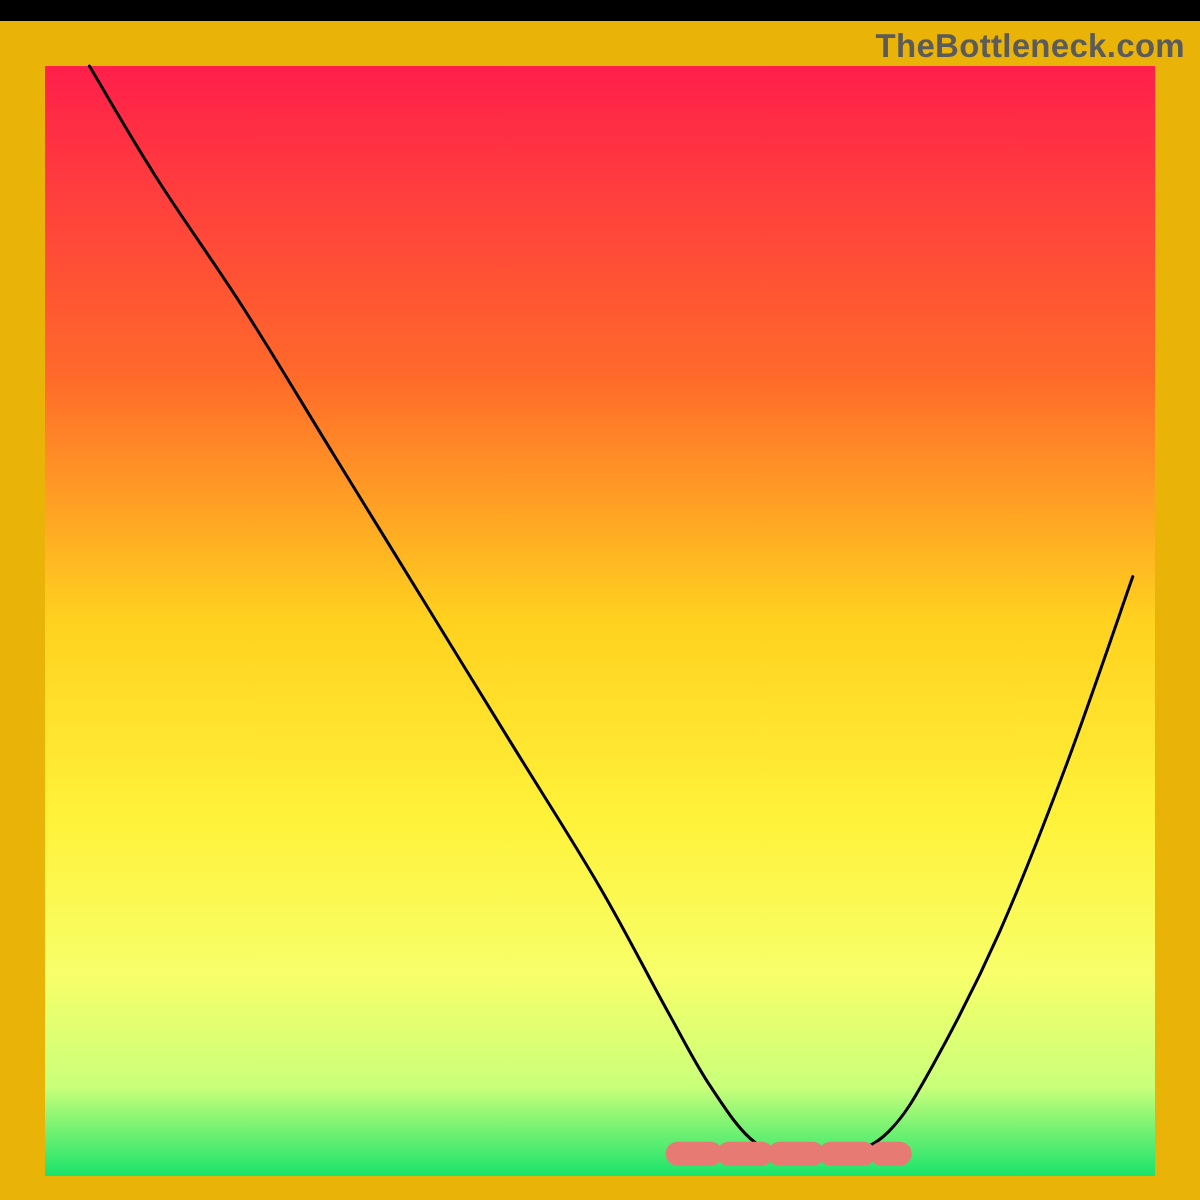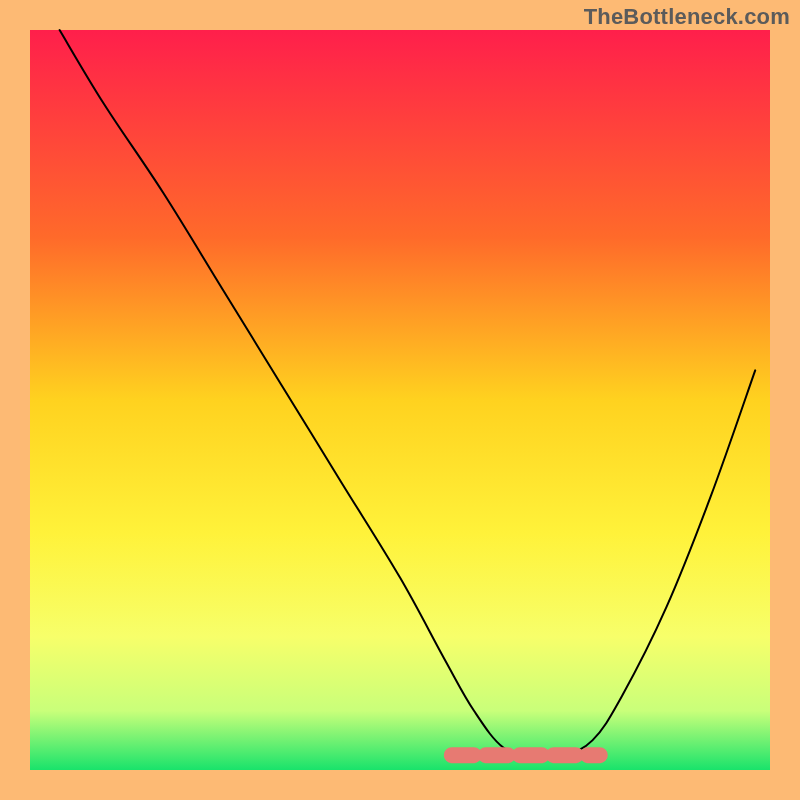--- a/index.html
+++ b/index.html
@@ -7,21 +7,22 @@
     padding: 0;
     width: 800px;
     height: 800px;
     background: #000;
     overflow: hidden;
     font-family: Arial, Helvetica, sans-serif;
   }
   .frame {
     position: absolute;
     inset: 0;
-    background: #fdba74;
+    background: #eab308;
+    margin-top: 14px;
   }
   .watermark {
     position: absolute;
     top: 4px;
     right: 10px;
     color: #5b5b5b;
     font-size: 22px;
     font-weight: 600;
     letter-spacing: 0.2px;
     z-index: 30;

